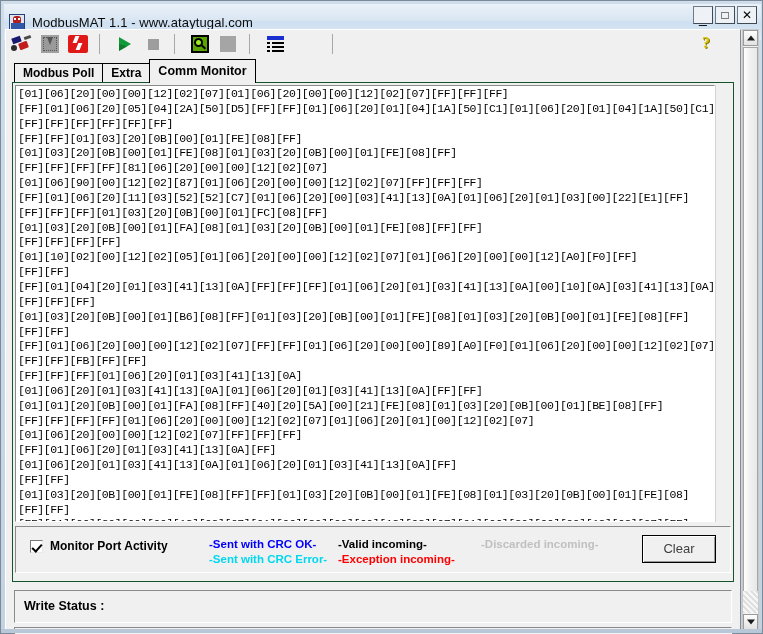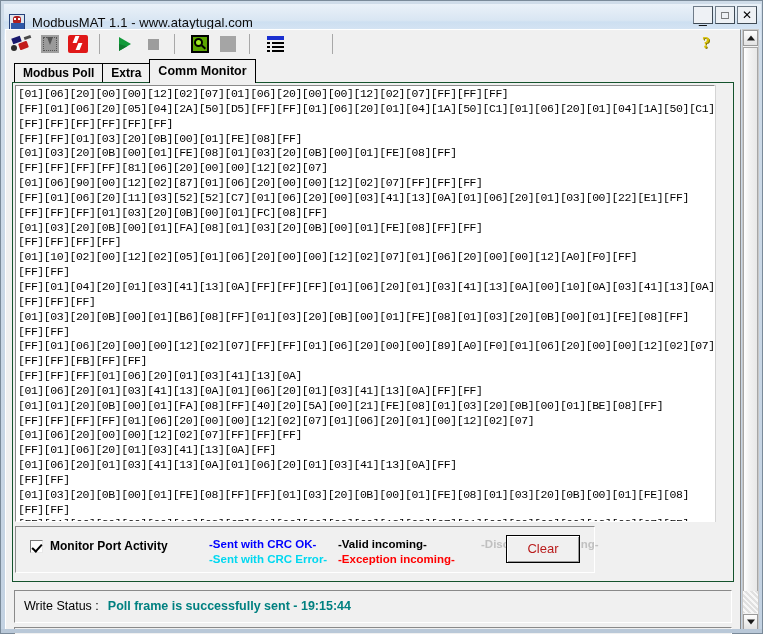--- a/index.html
+++ b/index.html
@@ -277,21 +277,21 @@
     height: 437px;
     background: #f0f0f0;
     border-left: 1px solid #d4d4d4;
     box-sizing: border-box;
   }
 
   
   #controls {
     position: absolute;
     left: 2px; top: 443px;
-    width: 580px;
+    width: 716px;
     height: 47px;
     background: #f0f0f0;
     border: 1px solid #ffffff;
     border-top-color: #8a8a8a;
     border-left-color: #8a8a8a;
     box-sizing: border-box;
   }
   #chk-row {
     position: absolute;
     left: 14px; top: 12px;
@@ -335,21 +335,21 @@
   #legend-2 { left: 322px; top: 10px; }
   #legend-3 { left: 465px; top: 10px; }
   #clear-btn {
     position: absolute;
     right: 14px; top: 8px;
     width: 74px; height: 28px;
     background: #f0f0f0;
     border: 1px solid #000;
     box-sizing: border-box;
     font-size: 13px;
-    color: #b91c1c;
+    color: #404040;
     line-height: 26px;
     text-align: center;
     cursor: default;
     box-shadow: inset 1px 1px 0 #ffffff, inset -1px -1px 0 #9a9a9a;
   }
 
   
   .status-panel {
     position: absolute;
     left: 8px;
@@ -365,21 +365,21 @@
   #read-status  { top: 597px; }
   .status-inner {
     position: absolute;
     left: 9px; top: 8px;
     display: flex;
     align-items: baseline;
     white-space: nowrap;
   }
   .status-label {
     font-size: 12.5px;
-    font-weight: normal;
+    font-weight: bold;
     color: #000;
   }
   .status-value {
     font-size: 12.5px;
     font-weight: bold;
     color: #008080;
     margin-left: 9px;
   }
 
   
@@ -583,21 +583,20 @@
           <div style="color:#c0c0c0">-Discarded incoming-</div>
         </div>
 
         <div id="clear-btn">Clear</div>
       </div>
     </div>
 
     <div id="write-status" class="status-panel">
       <div class="status-inner">
         <span class="status-label">Write Status :</span>
-        <span class="status-value">Poll frame is successfully sent - 19:15:44</span>
       </div>
     </div>
 
     <div id="read-status" class="status-panel">
       
     </div>
 
   </div>
 
   <div id="outer-scroll">

